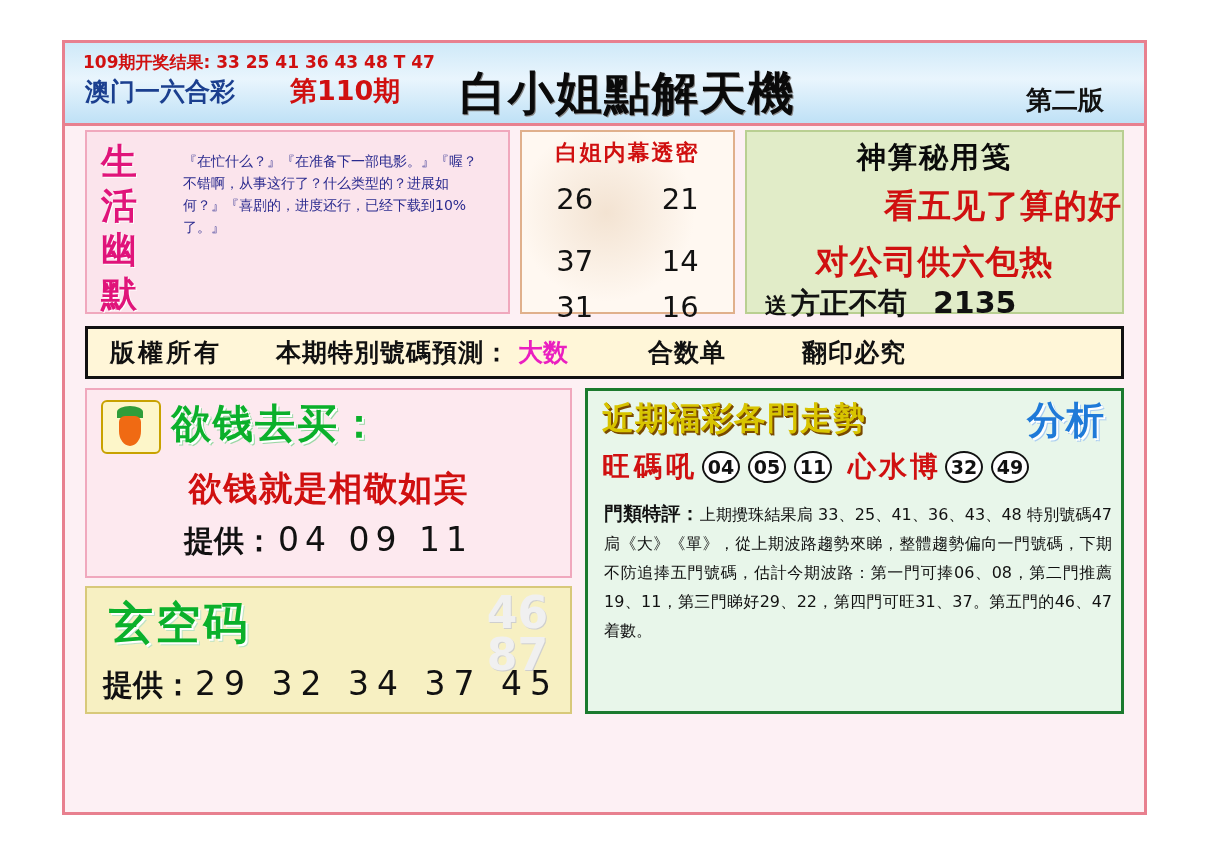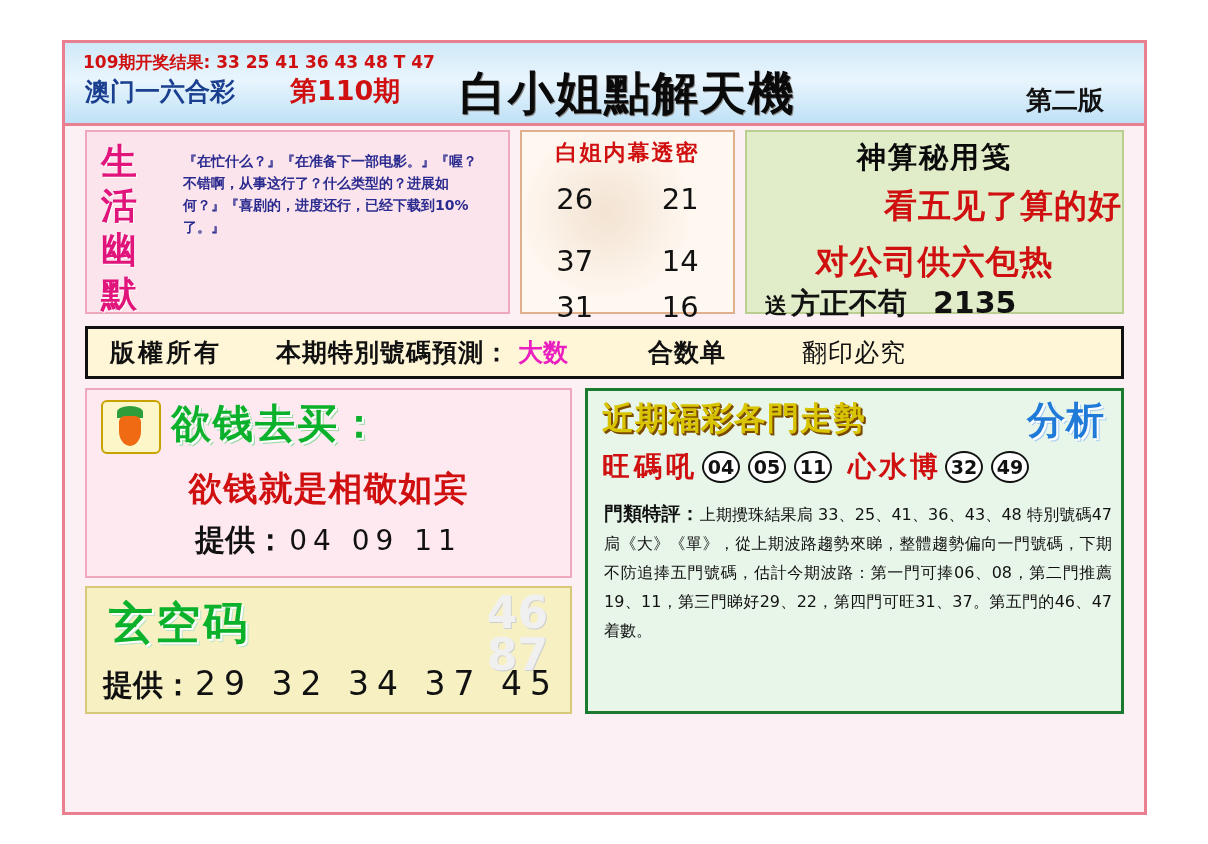--- a/index.html
+++ b/index.html
@@ -47,21 +47,21 @@
     position:absolute;left:20px;top:4px;width:425px;height:184px;
     background:#fbe4ec;border:2px solid #f0a8bd;box-sizing:border-box;
   }
   .humor-title{
     position:absolute;left:14px;top:8px;width:70px;font-size:36px;font-weight:bold;
     color:#e0147a;line-height:44px;letter-spacing:0;
     text-shadow:1px 1px 0 #fff;
   }
   .humor-text{
     position:absolute;left:96px;top:18px;width:300px;font-size:14px;color:#2b2b8f;
-    line-height:22px;font-weight:bold;text-align:left;
+    line-height:22px;font-weight:normal;text-align:left;
   }
   .inner-box{
     position:absolute;left:455px;top:4px;width:215px;height:184px;
     background:#fff8f1;border:2px solid #e0b08c;box-sizing:border-box;
     background-image:radial-gradient(circle at 40% 45%, #f3e3d2 0%, #fff8f1 55%);
   }
   .inner-title{
     position:absolute;left:0;top:6px;width:100%;text-align:center;
     font-size:22px;font-weight:bold;color:#d01010;letter-spacing:2px;
   }
@@ -97,21 +97,21 @@
   
   .banner{
     position:absolute;left:20px;top:283px;width:1039px;height:53px;
     background:#fff6d8;border:3px solid #111;box-sizing:border-box;
     display:flex;align-items:center;
   }
   .banner .b1{margin-left:22px;font-size:25px;font-weight:bold;color:#111;letter-spacing:3px;}
   .banner .b2{margin-left:54px;font-size:25px;font-weight:bold;color:#111;letter-spacing:1px;}
   .banner .b3{margin-left:8px;font-size:25px;font-weight:bold;color:#ea1fc0;}
   .banner .b4{margin-left:80px;font-size:25px;font-weight:bold;color:#111;letter-spacing:1px;}
-  .banner .b5{margin-left:76px;font-size:25px;font-weight:normal;color:#111;letter-spacing:1px;}
+  .banner .b5{margin-left:76px;font-size:25px;font-weight:bold;color:#111;letter-spacing:1px;}
   
   .buy-box{
     position:absolute;left:20px;top:345px;width:487px;height:190px;
     background:#fde9ef;border:2px solid #f0a8bd;box-sizing:border-box;
   }
   .carrot{
     position:absolute;left:14px;top:10px;width:56px;height:50px;
     background:#fdf6c9;border:2px solid #c8a200;border-radius:6px;
   }
   .carrot .leaf{position:absolute;left:14px;top:4px;width:26px;height:12px;background:#2f9d3a;border-radius:50% 50% 0 0;}
@@ -122,21 +122,21 @@
   }
   .buy-line{
     position:absolute;left:0;top:76px;width:100%;text-align:center;
     font-size:34px;font-weight:bold;color:#d01010;letter-spacing:1px;
   }
   .buy-provide{
     position:absolute;left:0;top:130px;width:100%;text-align:center;
     font-size:30px;color:#111;
   }
   .buy-provide .lbl{font-weight:bold;}
-  .buy-provide .nums{font-size:28px;letter-spacing:6px;margin-left:4px;}
+  .buy-provide .nums{font-size:33px;letter-spacing:6px;margin-left:4px;}
   
   .xuankong{
     position:absolute;left:20px;top:543px;width:487px;height:128px;
     background:#f7f0c2;border:2px solid #d8c97a;box-sizing:border-box;
   }
   .xk-title{
     position:absolute;left:22px;top:6px;font-size:44px;font-weight:bold;color:#0bb02b;
     letter-spacing:3px;text-shadow:2px 2px 0 #fff,3px 3px 0 #bfe3c4;
   }
   .xk-big{

